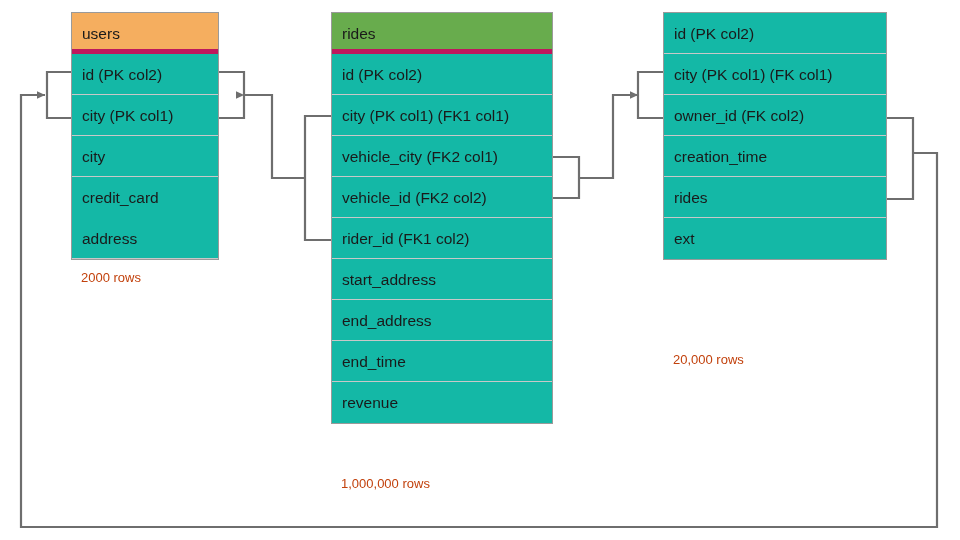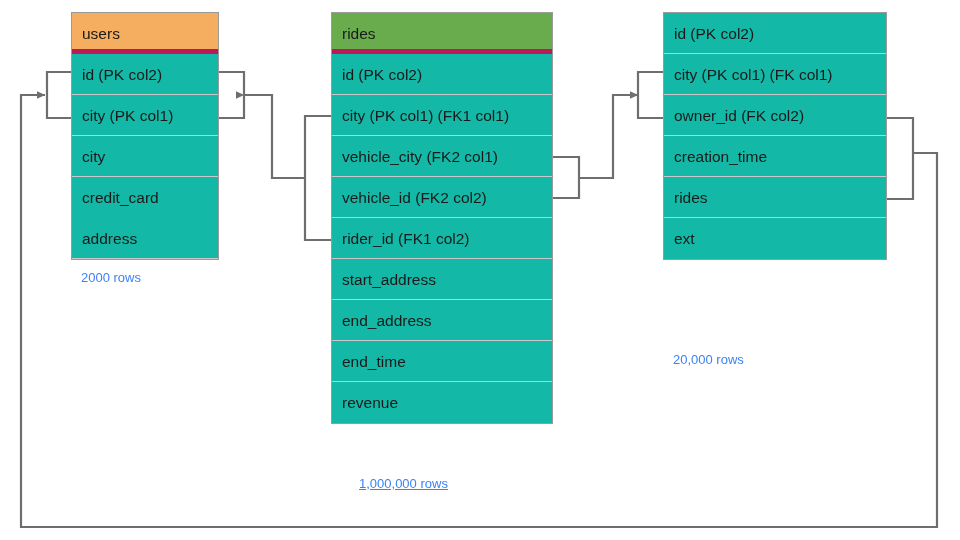--- a/index.html
+++ b/index.html
@@ -43,21 +43,21 @@
     background: #14b8a6;
     overflow: hidden;
     white-space: nowrap;
   }
   .er-row.last {
     border-bottom: none;
   }
   .er-rowcount {
     position: absolute;
     font-size: 13px;
-    color: #3b82f6;
+    color: #c2410c;
     white-space: nowrap;
   }
   #wires {
     position: absolute;
     left: 0;
     top: 0;
     width: 960px;
     height: 540px;
     pointer-events: none;
   }
@@ -115,21 +115,21 @@
     <div class="er-row">id (PK col2)</div>
     <div class="er-row">city (PK col1) (FK1 col1)</div>
     <div class="er-row">vehicle_city (FK2 col1)</div>
     <div class="er-row">vehicle_id (FK2 col2)</div>
     <div class="er-row">rider_id (FK1 col2)</div>
     <div class="er-row">start_address</div>
     <div class="er-row">end_address</div>
     <div class="er-row">end_time</div>
     <div class="er-row last">revenue</div>
   </div>
-  <div class="er-rowcount" style="left:359px; top:476px;text-decoration:underline;">1,000,000 rows</div>
+  <div class="er-rowcount" style="left:341px; top:476px;">1,000,000 rows</div>
 
   <div class="er-table" style="left:663px; top:12px; width:224px;">
     <div class="er-row">id (PK col2)</div>
     <div class="er-row">city (PK col1) (FK col1)</div>
     <div class="er-row">owner_id (FK col2)</div>
     <div class="er-row">creation_time</div>
     <div class="er-row">rides</div>
     <div class="er-row last">ext</div>
   </div>
   <div class="er-rowcount" style="left:673px; top:352px;">20,000 rows</div>

